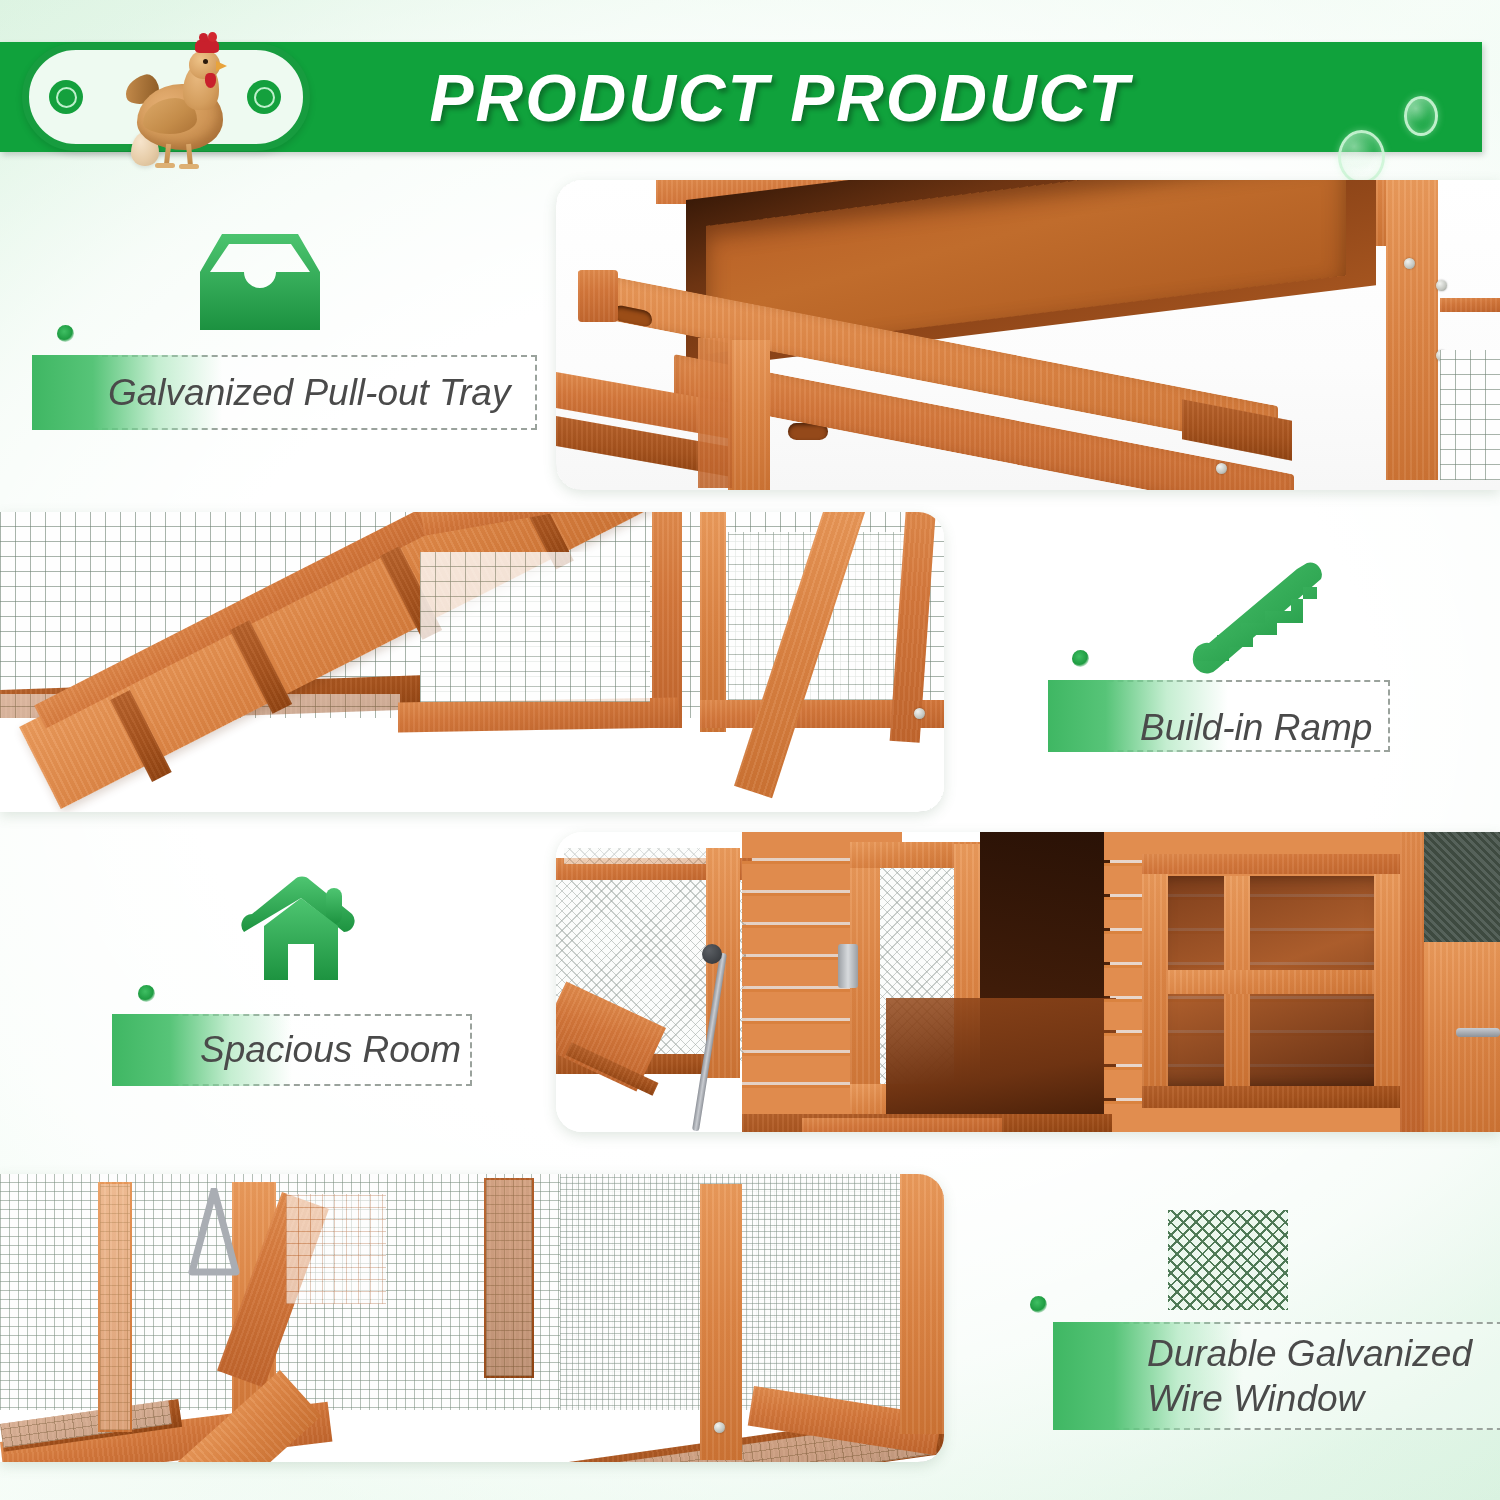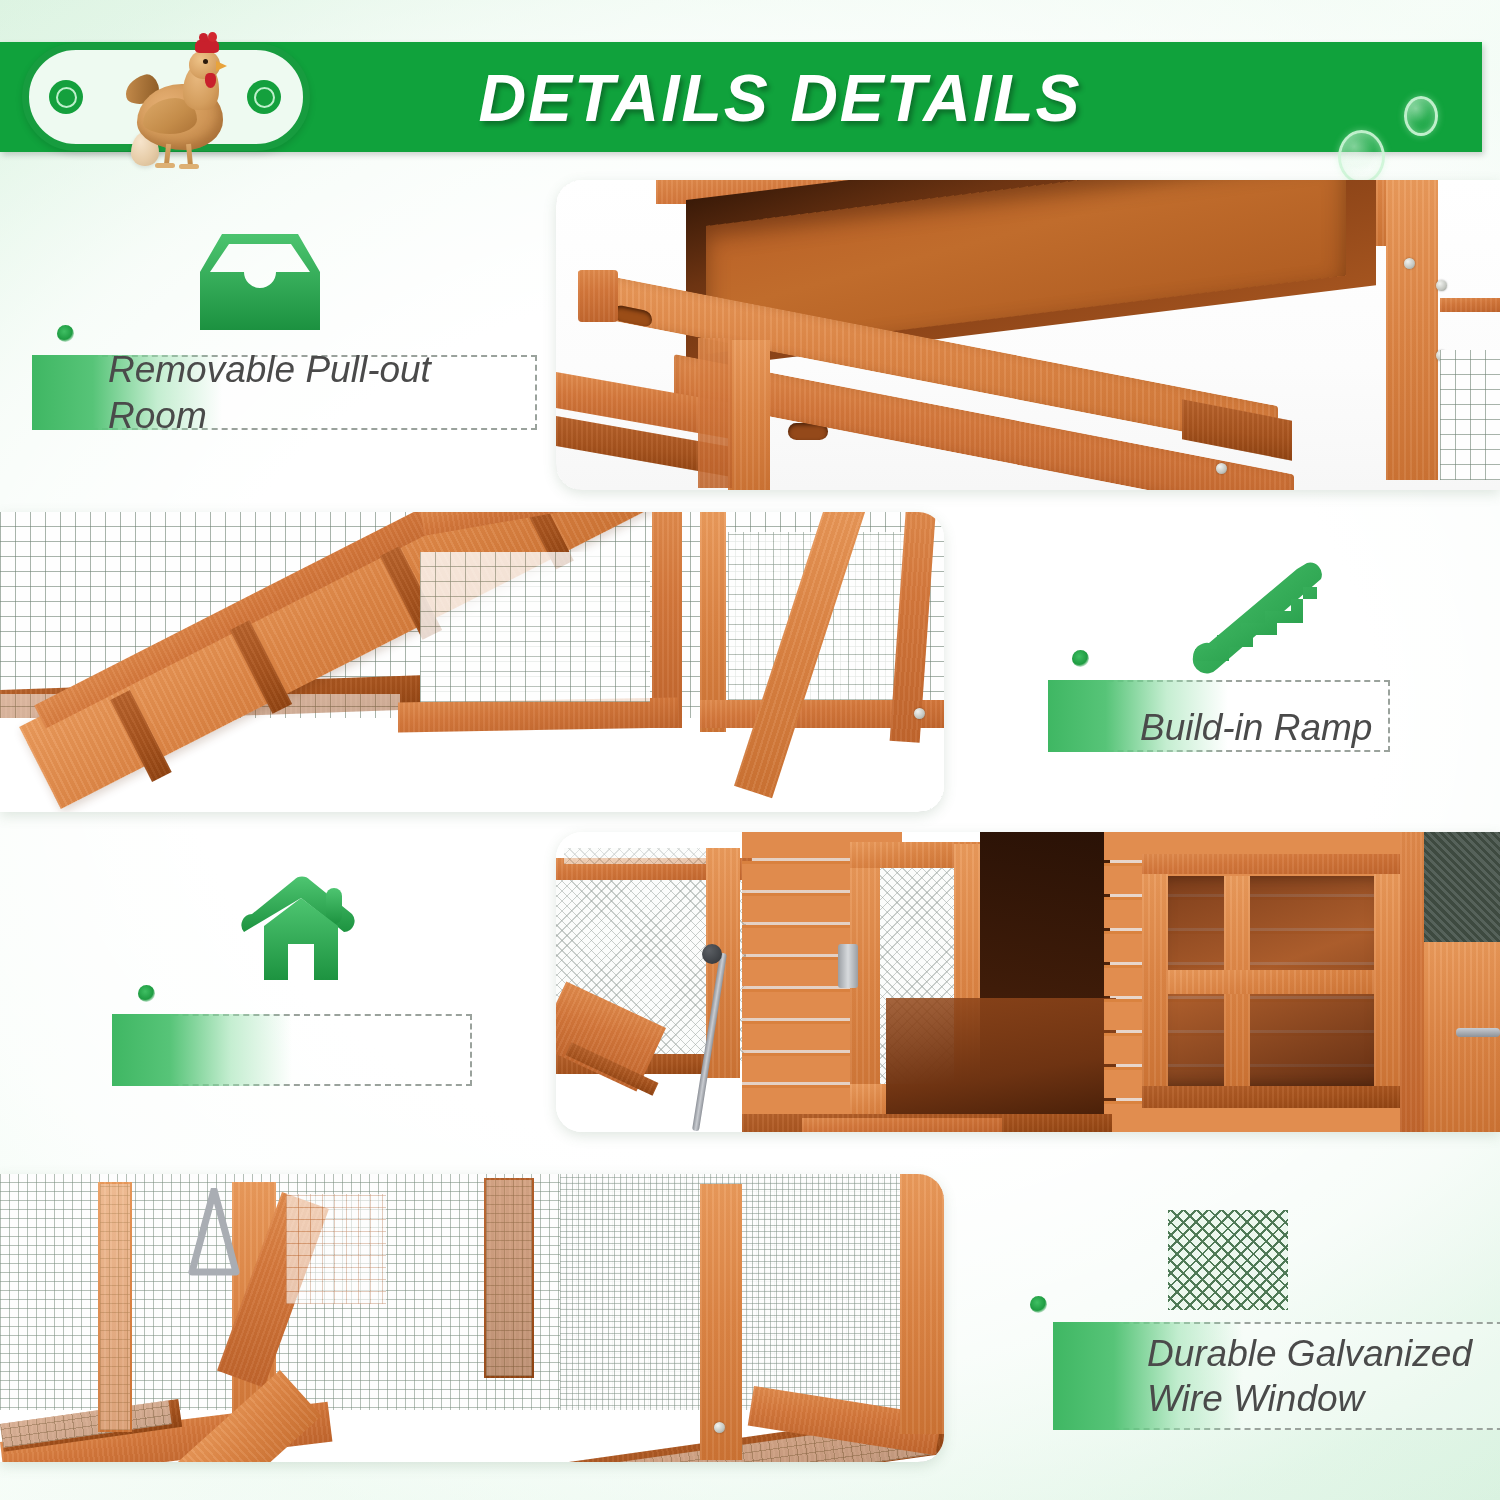--- a/index.html
+++ b/index.html
@@ -240,21 +240,21 @@
 </head>
 <body>
 
 <div class="page"></div>
 
 <div class="banner">
   <div class="bubble bubble-big"></div>
   <div class="bubble bubble-small"></div>
 </div>
 
-<div class="banner-title">DETAILS DETAILS</div>
+<div class="banner-title">PRODUCT PRODUCT</div>
 
 <div class="badge">
   <div class="badge-screw left"></div>
   <div class="badge-screw right"></div>
   <div class="hen">
     <div class="hen-egg"></div>
     <div class="hen-tail"></div>
     <div class="hen-body"></div>
     <div class="hen-wing"></div>
     <div class="hen-neck"></div>
@@ -327,21 +327,21 @@
           <stop offset="100%" stop-color="#1c9140"></stop>
         </linearGradient>
       </defs>
       <path d="M26 4 L102 4 L124 42 L124 100 L4 100 L4 42 Z
                M14 42 L48 42 A16 16 0 0 0 80 42 L114 42 L95 14 L33 14 Z" fill="url(#gTray)" fill-rule="evenodd"></path>
     </svg>
   </div>
   <div class="feat-dot" style="left:57px; top:325px;"></div>
   <div class="feat-label" style="left:62px; top:355px; width:475px; height:75px;">
     <div class="feat-bar" style="left:-32px; top:-2px; width:190px; height:75px;"></div>
-    <span class="feat-text" style="margin-left:44px;">Removable Pull-out Room</span>
+    <span class="feat-text" style="margin-left:44px;">Galvanized Pull-out Tray</span>
   </div>
 </div>
 
 <div class="panel left" style="left:0px; top:512px; width:944px; height:300px;">
   <div class="photo">
     <div class="mesh-med" style="left:0; top:0; width:944px; height:300px;"></div>
 
     <div class="wood wood-dk" style="left:0; top:178px; width:420px; height:34px; transform:skewY(-2deg); transform-origin:left top;"></div>
     <div class="mesh-med" style="left:0; top:182px; width:400px; height:28px; opacity:0.55;"></div>
 
@@ -466,20 +466,21 @@
         </linearGradient>
       </defs>
       <path d="M4 50 A11 11 0 0 1 12 32 L54 -2 A11 11 0 0 1 70 -2 L112 32 A11 11 0 0 1 104 50 L61 16 Z" transform="translate(0,12)" fill="url(#gHouse)"></path>
       <rect x="86" y="18" width="16" height="36" rx="8" fill="url(#gHouse)"></rect>
       <path d="M24 56 L61 28 L98 56 L98 110 L74 110 L74 74 L48 74 L48 110 L24 110 Z" fill="url(#gHouse)"></path>
     </svg>
   </div>
   <div class="feat-dot" style="left:138px; top:985px;"></div>
   <div class="feat-label" style="left:142px; top:1014px; width:330px; height:72px;">
     <div class="feat-bar" style="left:-32px; top:-2px; width:180px; height:72px;"></div>
+    <span class="feat-text" style="margin-left:56px;">Spacious Room</span>
   </div>
 </div>
 
 <div class="panel left" style="left:0px; top:1174px; width:944px; height:288px;">
   <div class="photo">
     <div class="mesh-fine" style="left:0; top:0; width:944px; height:288px;"></div>
 
     <div class="mesh-fine" style="left:560px; top:0; width:384px; height:250px; opacity:0.9;
                 background-image:repeating-linear-gradient(0deg, rgba(110,130,118,0.5) 0 1px, rgba(255,255,255,0) 1px 6px),
                                  repeating-linear-gradient(90deg, rgba(110,130,118,0.5) 0 1px, rgba(255,255,255,0) 1px 6px);"></div>

